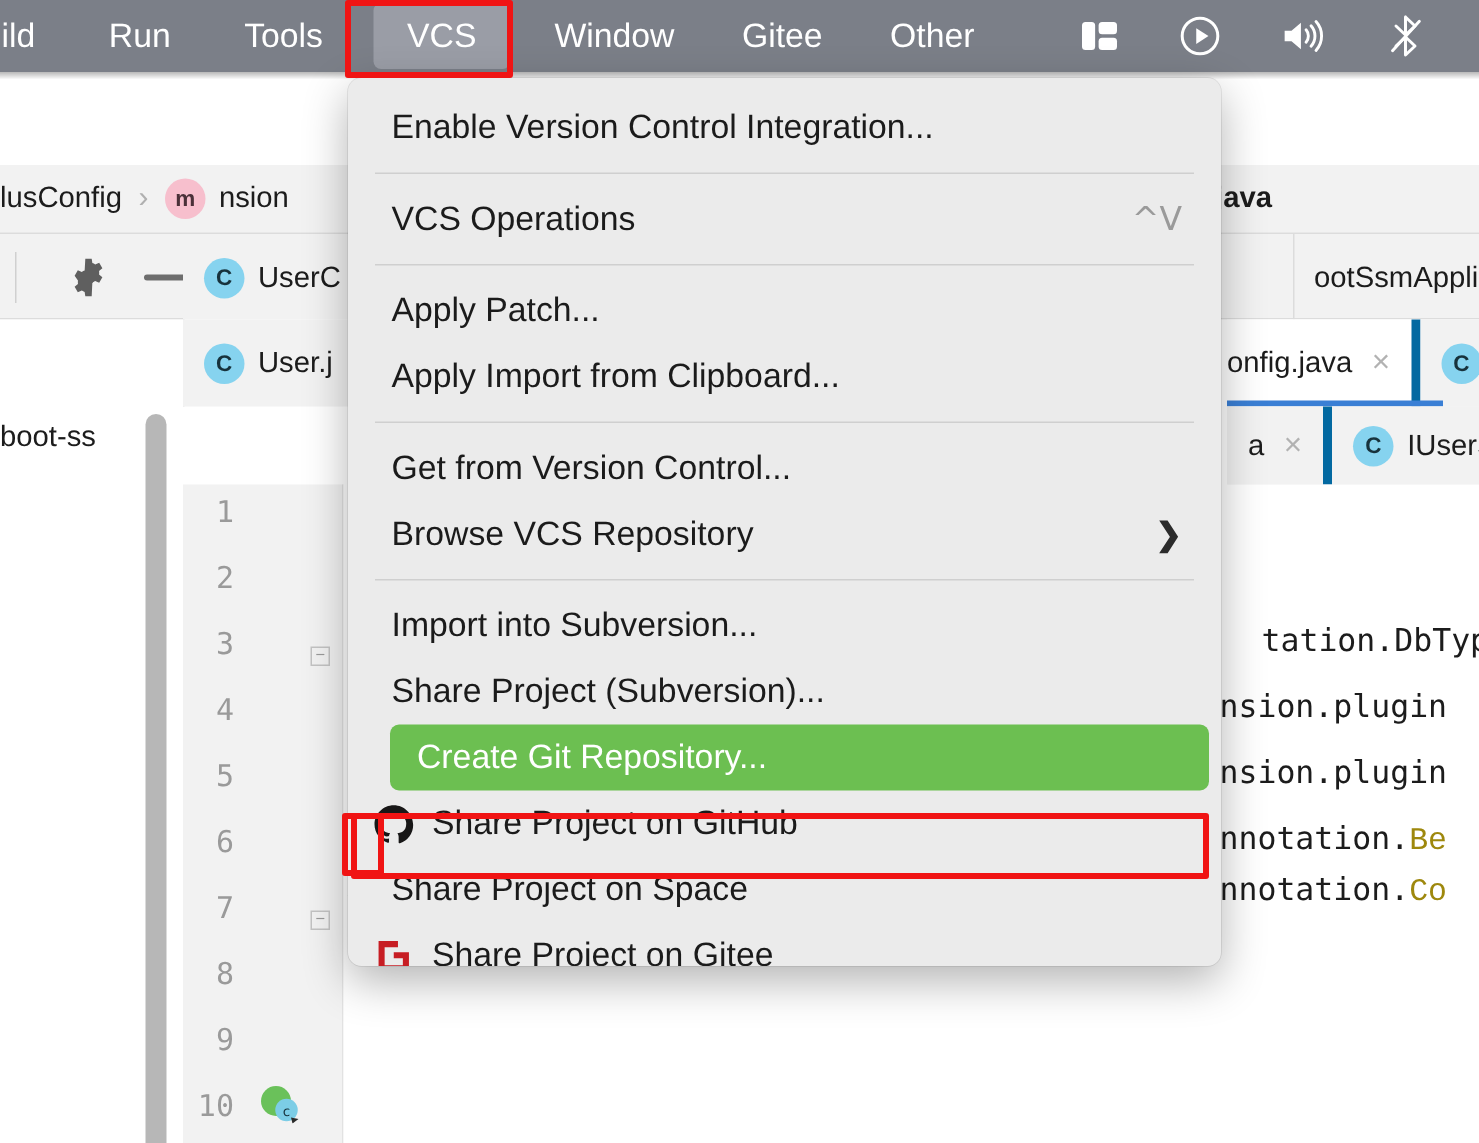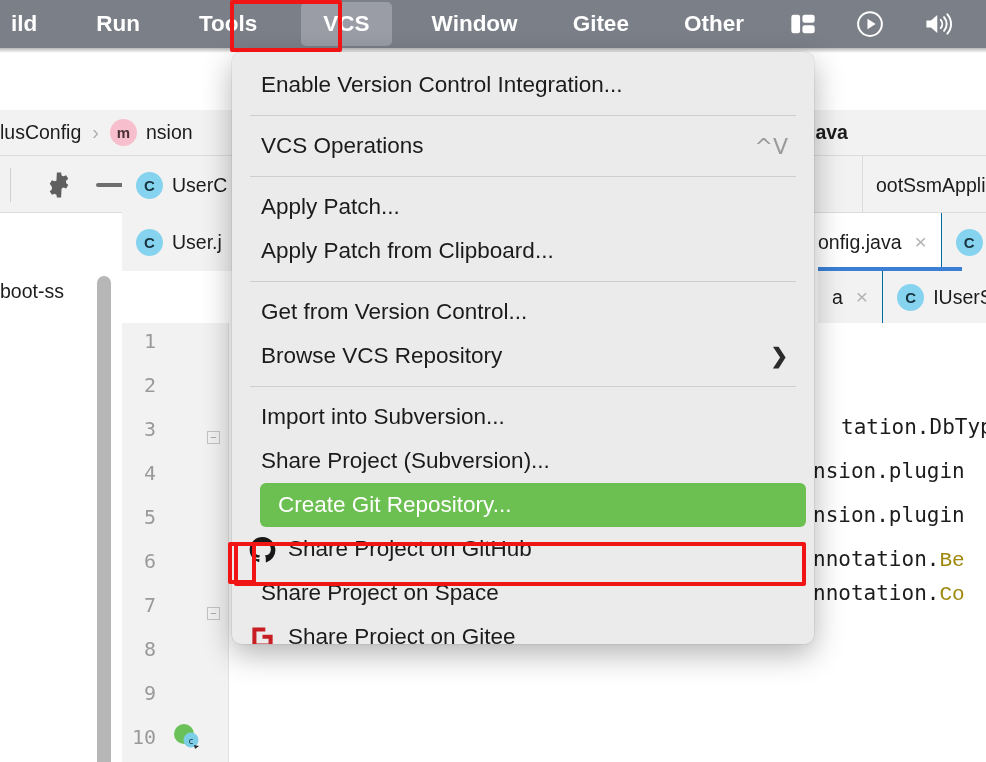--- a/index.html
+++ b/index.html
@@ -46,21 +46,21 @@
     background: #6e6e6e; border-radius: 2px; }
   .strip-sep { position: absolute; top: 0; width: 1px; height: 58px; background: #dcdcdc; }
 
   
   .tab-row {
     position: absolute; height: 58px; display: flex; align-items: center;
     font-size: 19.5px; color: #1c1c1c; white-space: nowrap;
   }
   .tab-chip {
     height: 58px; display: flex; align-items: center; padding: 0 14px;
-    border-right: 1px solid #0369a1; background: #f2f2f2;
+    border-right: 6px solid #0369a1; background: #f2f2f2;
   }
   .tab-chip.active { background: #ffffff; }
   .tab-close { color: #b2b2b2; font-size: 21px; margin-left: 13px; }
   .tab-underline { position: absolute; height: 4px; background: #3a7fd5; }
 
   
   .proj-panel {
     position: absolute; left: 0; top: 222px; width: 122px; height: 540px;
     background: #ffffff; font-size: 19.5px; color: #1c1c1c;
     padding-top: 8px; white-space: nowrap; overflow: hidden;
@@ -113,21 +113,21 @@
     color: #ffffff; font-size: 22.5px;
     z-index: 30;
   }
   .menubar-shadow {
     position: absolute; left: 0; top: 48px; width: 986px; height: 5px;
     background: linear-gradient(to bottom, rgba(0,0,0,0.28), rgba(0,0,0,0));
     z-index: 29;
   }
   .mb-item {
     height: 38px; display: flex; align-items: center; padding: 0 15px;
-    border-radius: 5px; margin: 0 11px; white-space: nowrap; font-weight: bold;
+    border-radius: 5px; margin: 0 1px; white-space: nowrap;
   }
   .mb-item.selected { background: #9a9da6; }
   .mb-icons { margin-left: auto; display: flex; align-items: center; padding-right: 16px; }
   .mb-icon { margin-left: 0; padding: 0 19px; display: flex; align-items: center; }
 
   
   .menu {
     position: absolute; left: 232px; top: 52px; width: 582px; height: 592px;
     background: #ebebeb;
     border-radius: 9px;
@@ -341,21 +341,21 @@
       <div class="menu-sep"></div>
       <div class="menu-item">
         <span>VCS Operations</span>
         <span class="shortcut">^V</span>
       </div>
       <div class="menu-sep"></div>
       <div class="menu-item">
         <span>Apply Patch...</span>
       </div>
       <div class="menu-item">
-        <span>Apply Patch from Clipboard...</span>
+        <span>Apply Import from Clipboard...</span>
       </div>
       <div class="menu-sep"></div>
       <div class="menu-item">
         <span>Get from Version Control...</span>
       </div>
       <div class="menu-item">
         <span>Browse VCS Repository</span>
         <span class="submenu-arrow">❯</span>
       </div>
       <div class="menu-sep"></div>

